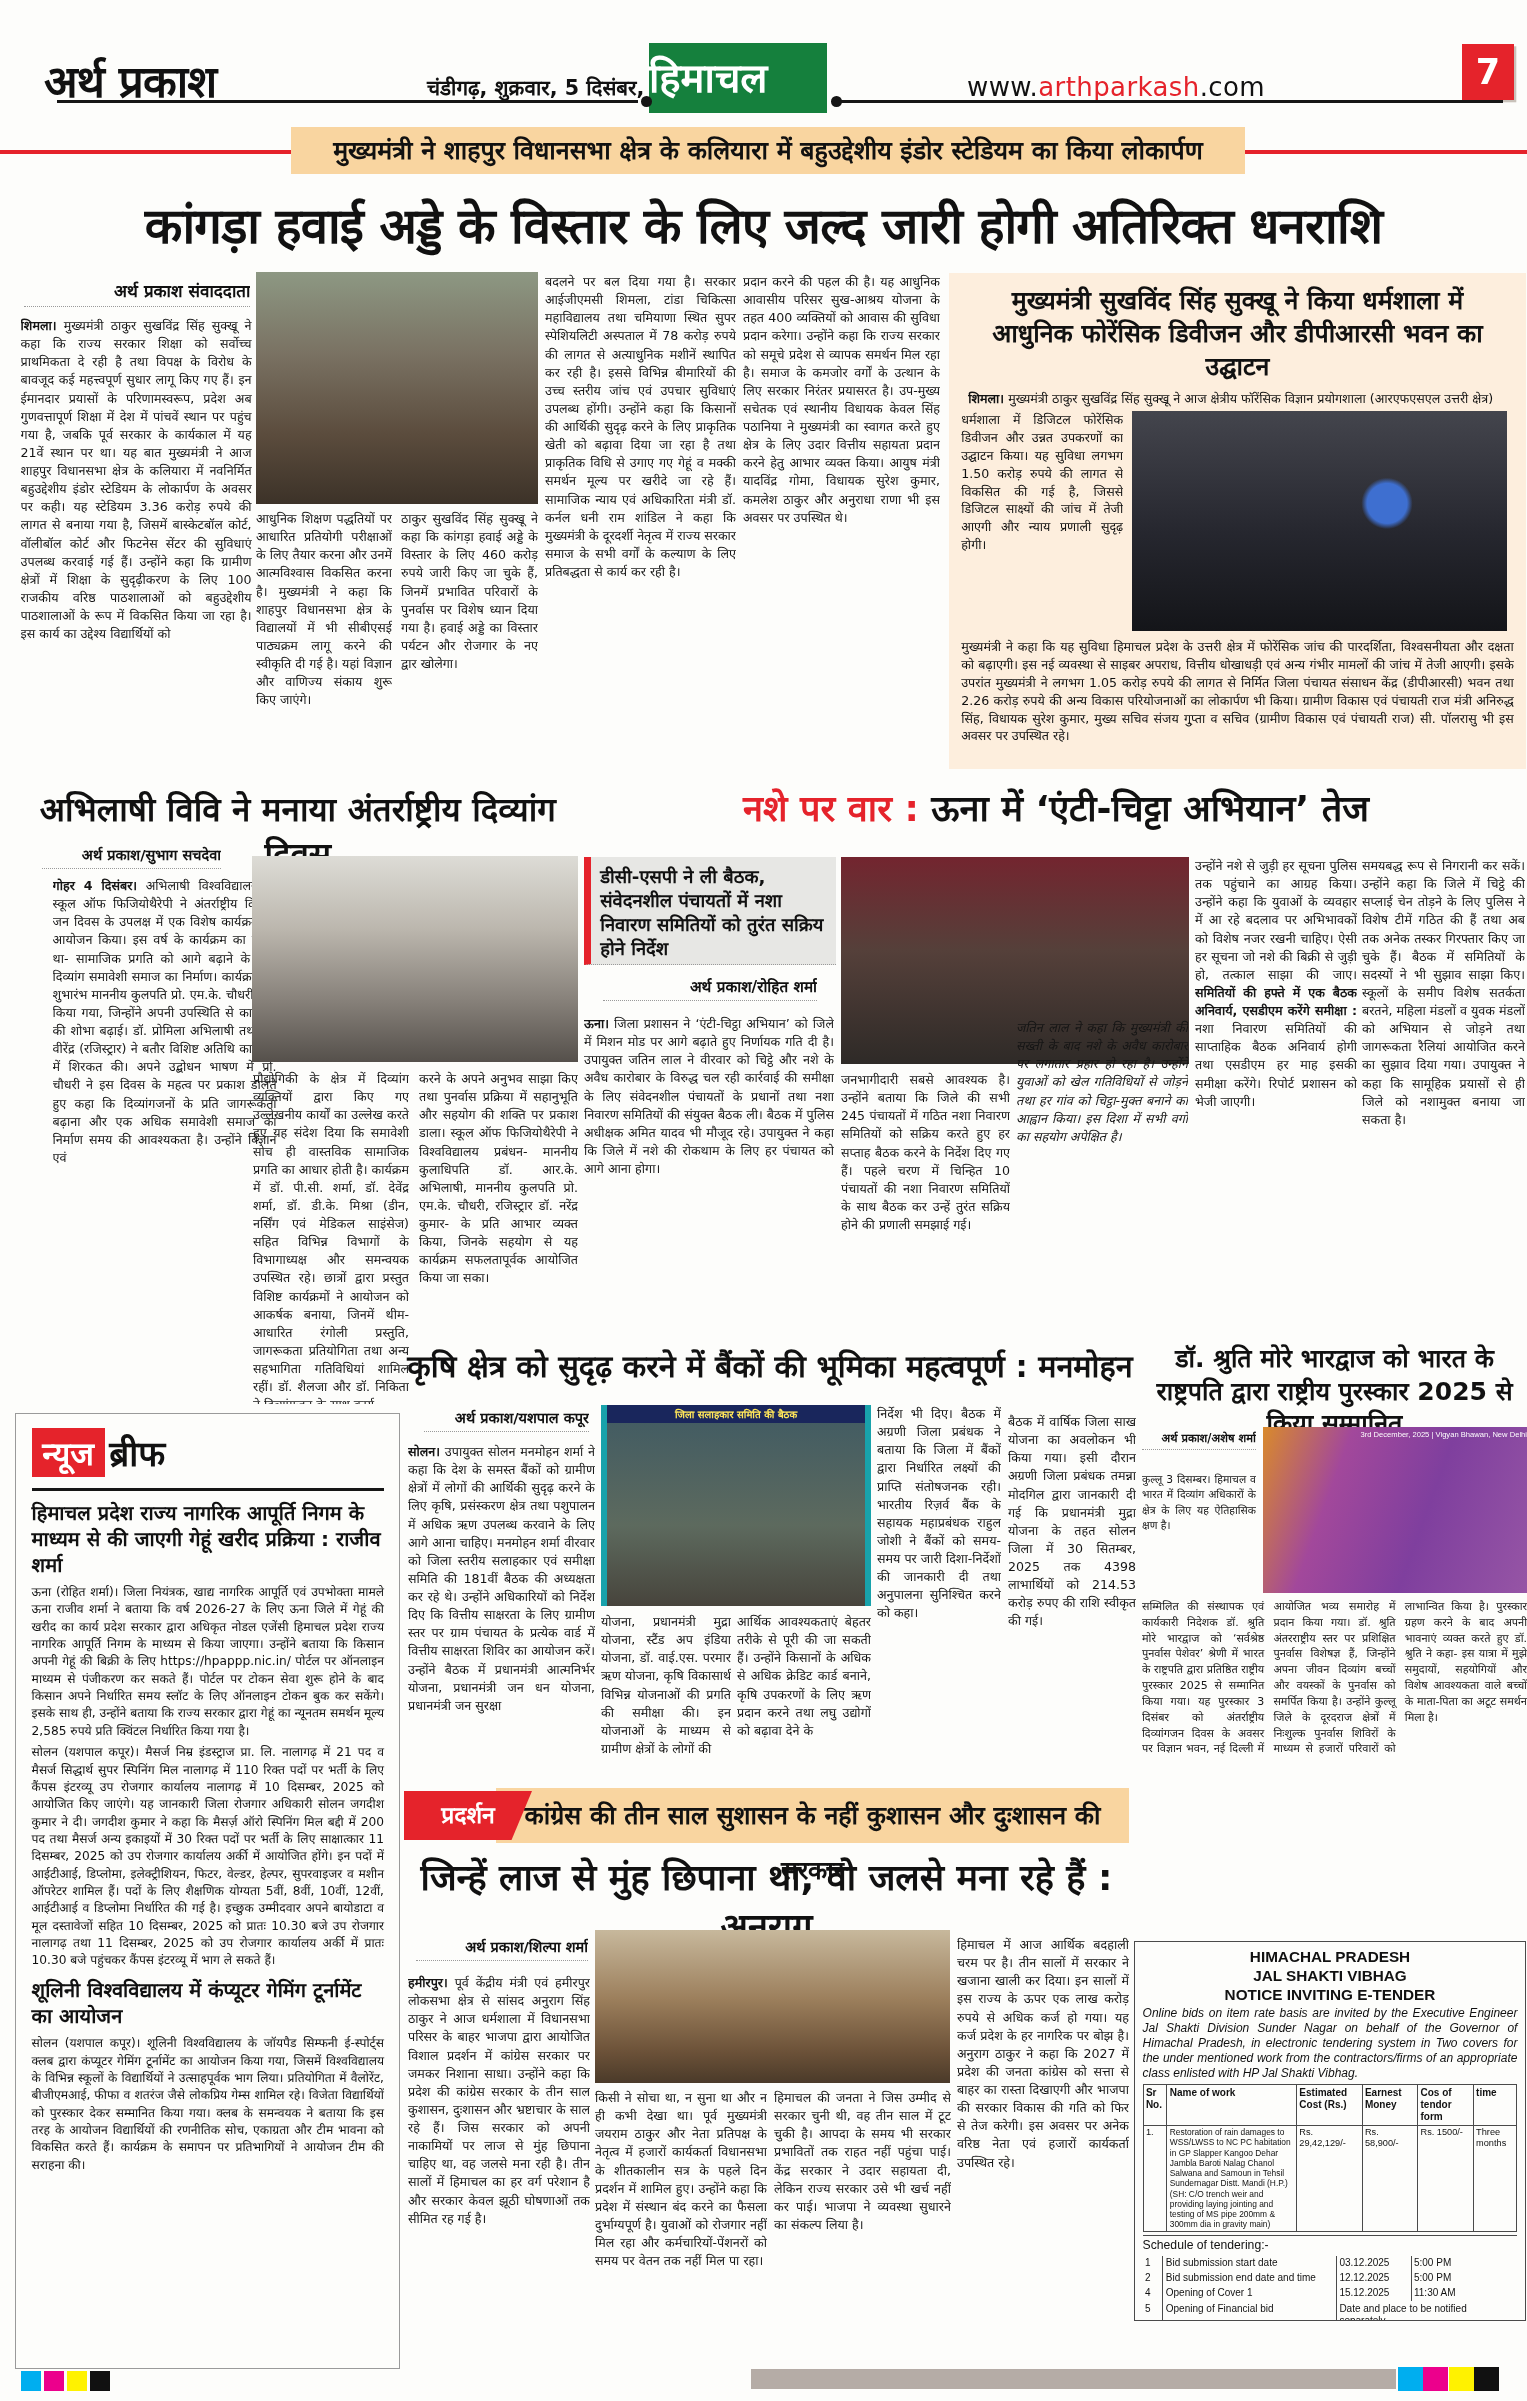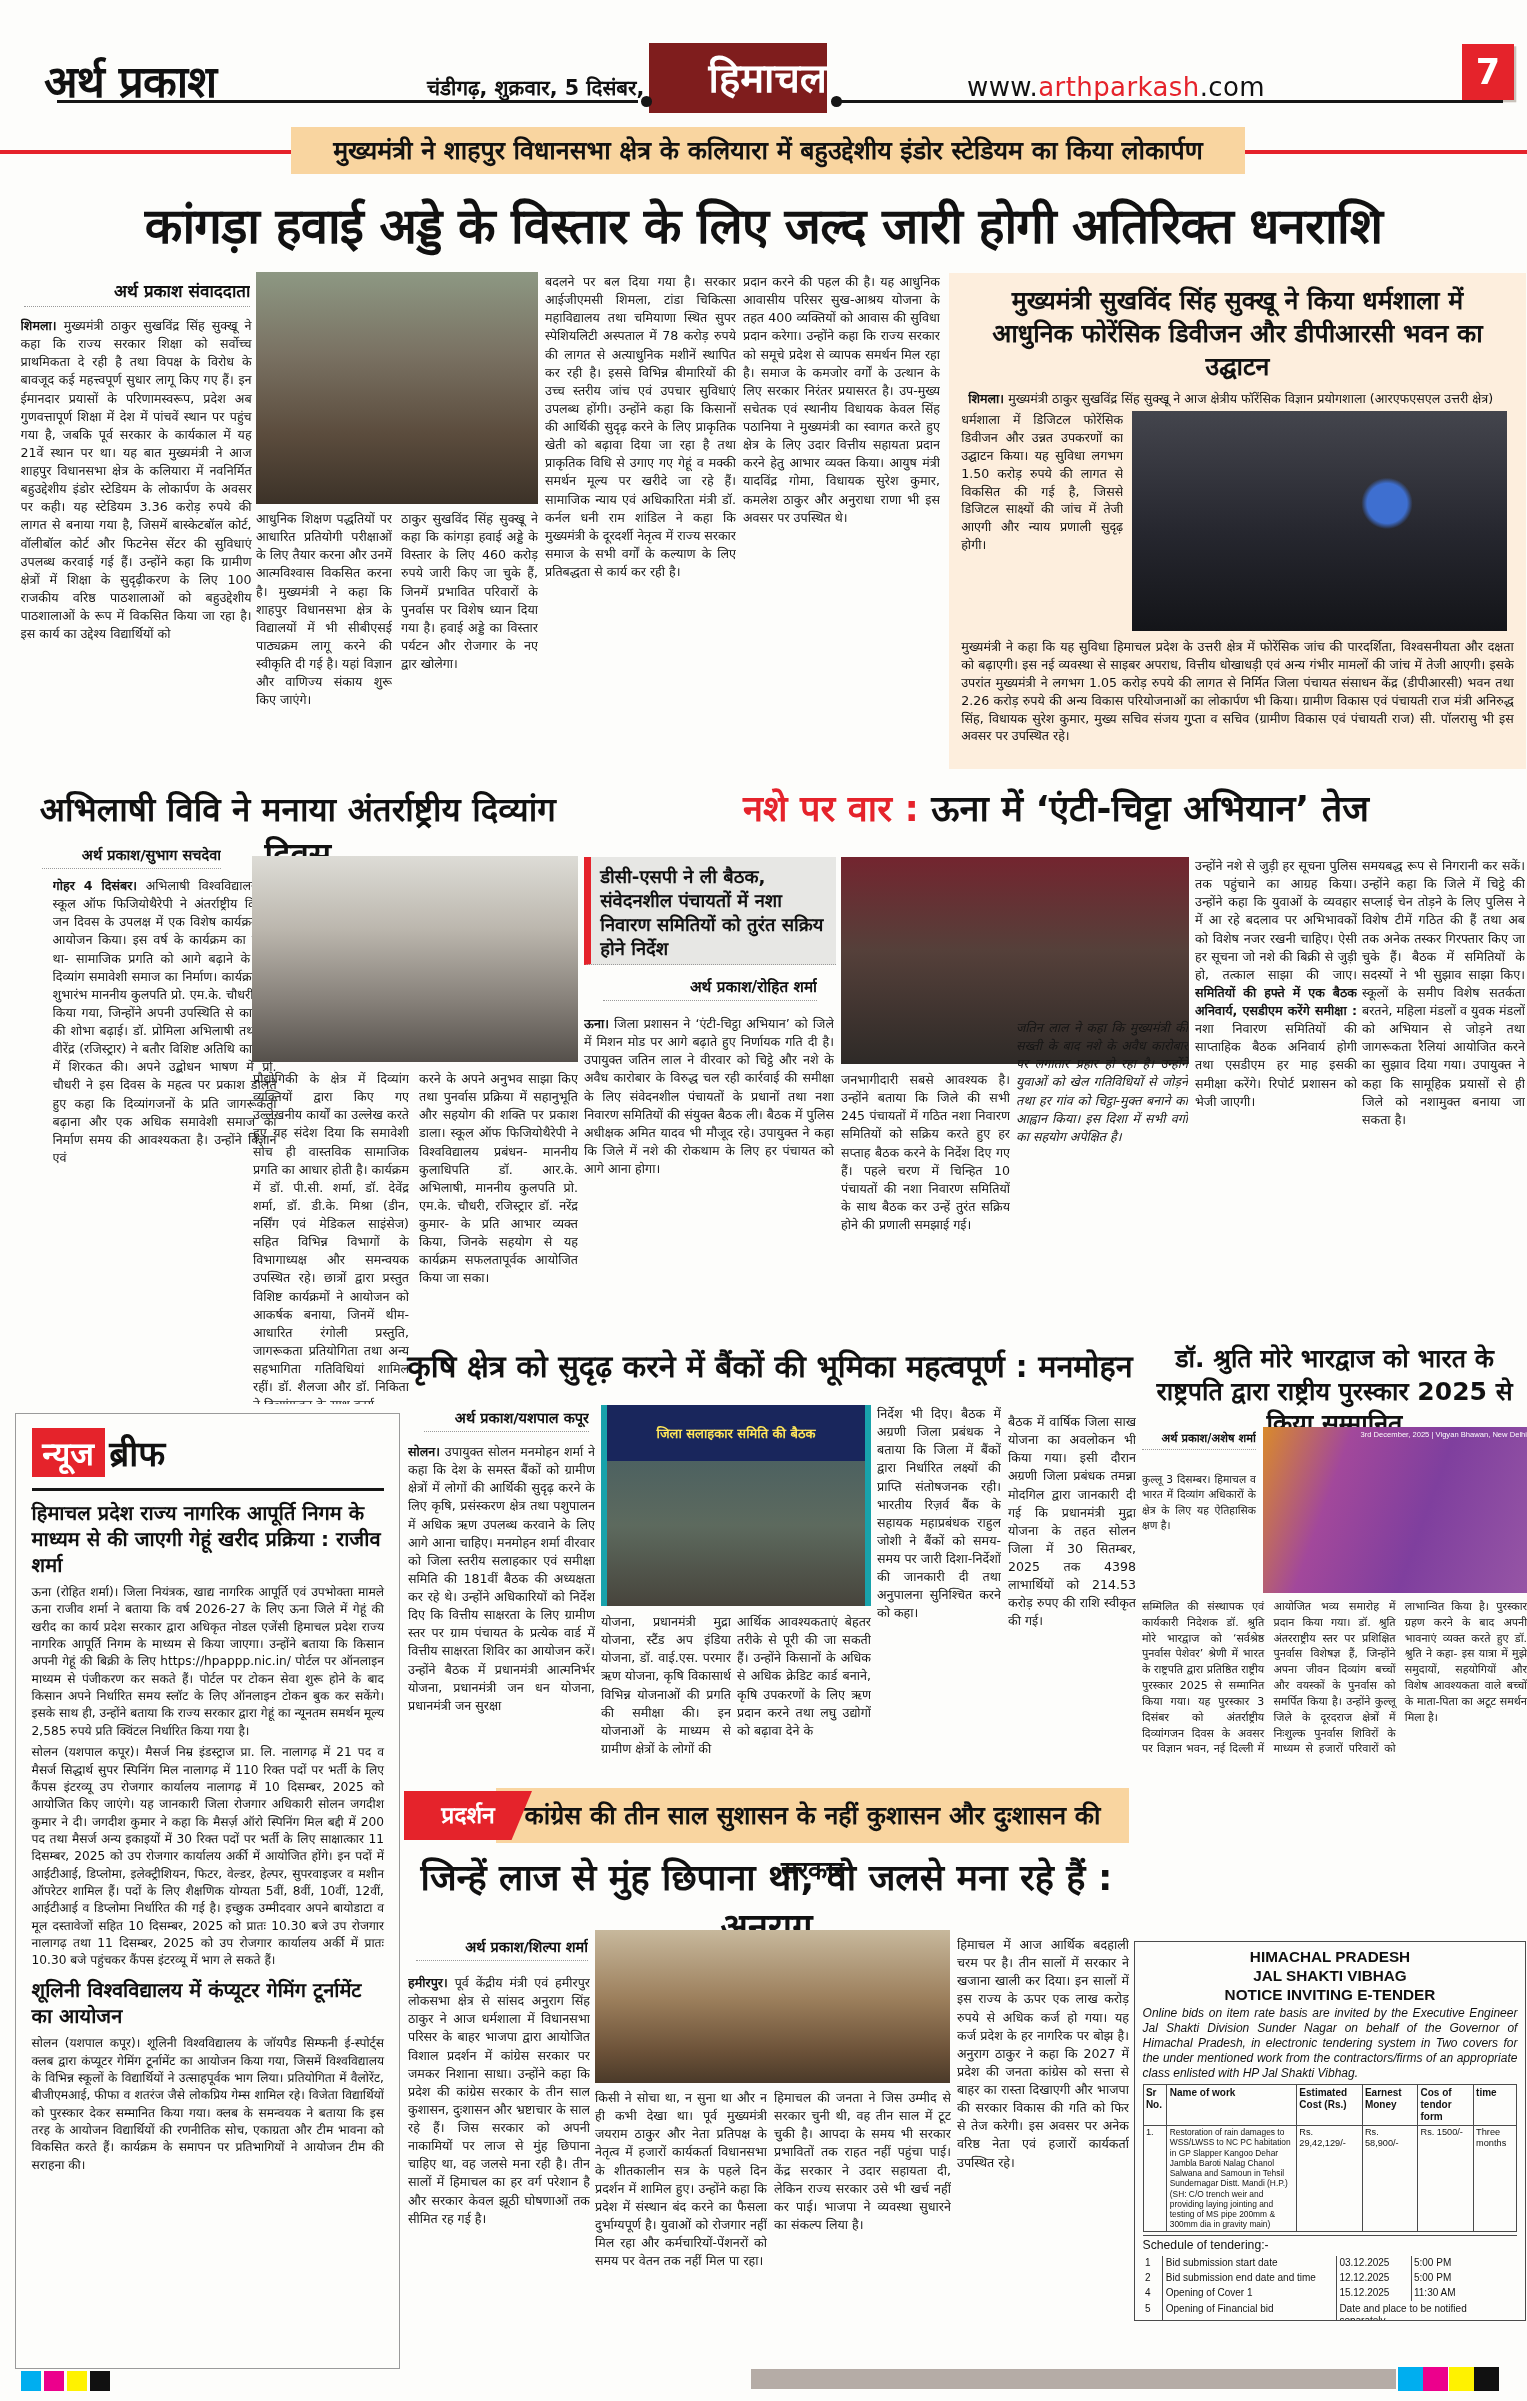--- a/index.html
+++ b/index.html
@@ -9,21 +9,21 @@
        color:#151515;overflow:hidden;}
   .col .dl{font-weight:bold;}
   .byline{position:absolute;font-weight:bold;text-align:right;font-size:15.3px;
           padding-bottom:3.8px;border-bottom:1.5px dotted #9a9a9a;overflow:hidden;white-space:nowrap;}
   .photo{position:absolute;overflow:hidden;}
   .red{color:#e5232b;}
   
   .logo{position:absolute;left:44px;top:50px;font-size:44px;font-weight:bold;letter-spacing:-0.8px;}
   .dateline{position:absolute;left:427px;top:73px;font-size:20.6px;font-weight:bold;}
   .section-badge{position:absolute;left:649px;top:43px;width:178px;height:70px;
-     background:#7f1d1d;color:#fff;font-size:40px;font-weight:bold;text-align:right;line-height:70px;}
+     background:#15803d;color:#fff;font-size:40px;font-weight:bold;text-align:left;line-height:70px;}
   .rule{position:absolute;height:3.1px;background:#161616;}
   .rule-dot{position:absolute;width:10.7px;height:10.7px;border-radius:50%;background:#161616;}
   .siteurl{position:absolute;left:967px;top:72px;font-size:26px;letter-spacing:0.4px;}
   .pagebox{position:absolute;left:1462px;top:44px;width:52px;height:56px;background:#e5232b;
      color:#fff;font-size:35px;font-weight:bold;text-align:center;line-height:56px;box-shadow:2.3px 2.3px 0 #c9c2ba;}
   
   .kicker-line{position:absolute;left:0;top:150px;width:1527px;height:3.8px;background:#e5232b;}
   .kicker{position:absolute;left:291px;top:127px;width:954px;height:47px;background:#f9d5a0;
      font-size:25px;font-weight:bold;text-align:center;line-height:47px;z-index:2;}
   .main-head{position:absolute;left:0;top:191px;width:1527px;text-align:center;
@@ -73,21 +73,21 @@
   .ph-main{background:linear-gradient(180deg,#8d9883 0%,#7a7263 35%,#5b4c3d 70%,#3c3228 100%);}
   .ph-forensic{background:radial-gradient(circle at 68% 42%,#3e6fd0 0 7%,rgba(62,111,208,0) 9%),
      linear-gradient(180deg,#44454d 0%,#26272f 55%,#141519 100%);}
   .ph-divyang{background:linear-gradient(180deg,#dddcd6 0%,#bcb7ae 35%,#87817a 70%,#55504b 100%);}
   .ph-nasha{background:linear-gradient(180deg,#73252f 0%,#55403a 45%,#2e2a27 100%);}
   .ph-krishi{background:linear-gradient(180deg,#3f5a63 0%,#5d6a5e 60%,#47443c 100%);
      border-left:6.1px solid #18a2ab;border-right:6.1px solid #18a2ab;box-sizing:border-box;}
   .ph-award{background:linear-gradient(110deg,#d98a2b 0%,#a2489b 28%,#7f3f9e 60%,#9655a5 100%);}
   .ph-rally{background:linear-gradient(180deg,#c7b89c 0%,#9c7f5c 45%,#6b5138 80%,#4a3a29 100%);}
   .photo .banner{position:absolute;top:0;left:0;right:0;background:#19265c;color:#ffe65a;
-     font-size:13px;font-weight:bold;text-align:center;padding:19px 0;}
+     font-size:10px;font-weight:bold;text-align:center;padding:2px 0;}
   .photo .overlay-cap{position:absolute;top:3.1px;left:0;right:0;color:#fff;font-size:7.6px;
      text-align:right;font-family:"Liberation Sans",sans-serif;}
   
   .mark{position:absolute;width:20px;height:20px;}
   .graybar{position:absolute;left:751px;top:2369px;width:645px;height:20px;background:#b5aca6;}
   .sq{position:absolute;top:2367px;width:25px;height:24.4px;}
 </style>
 </head>
 <body>
 

